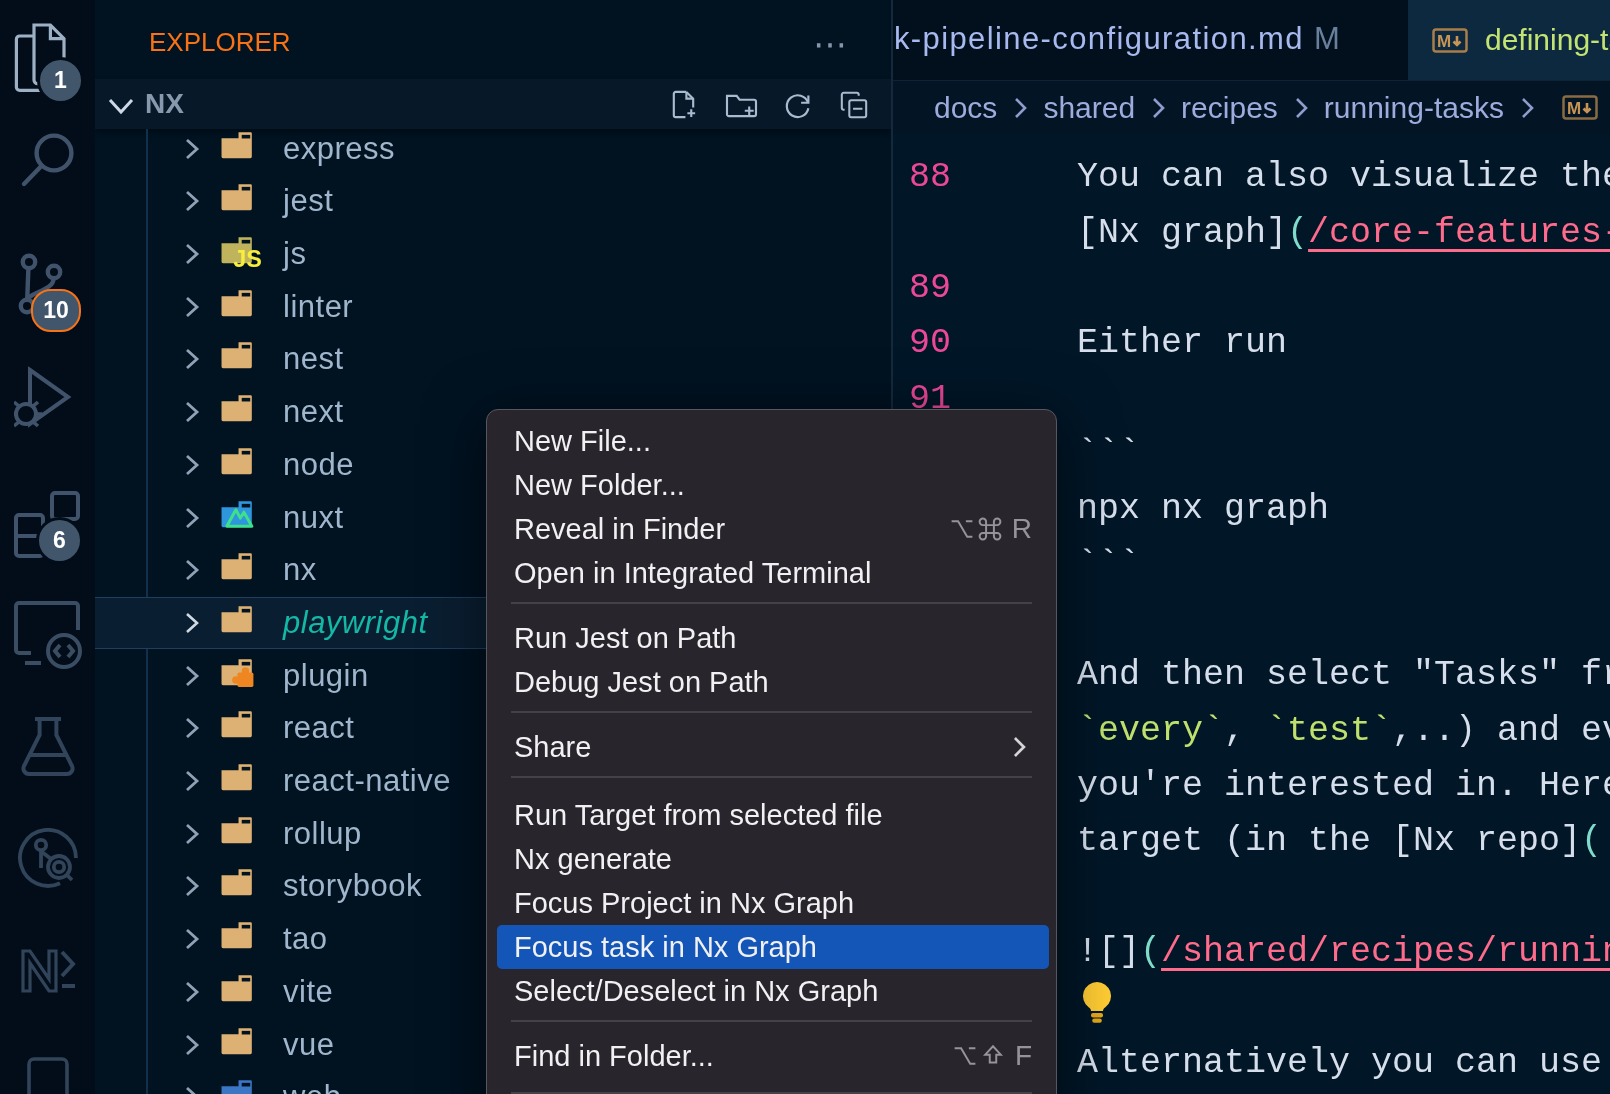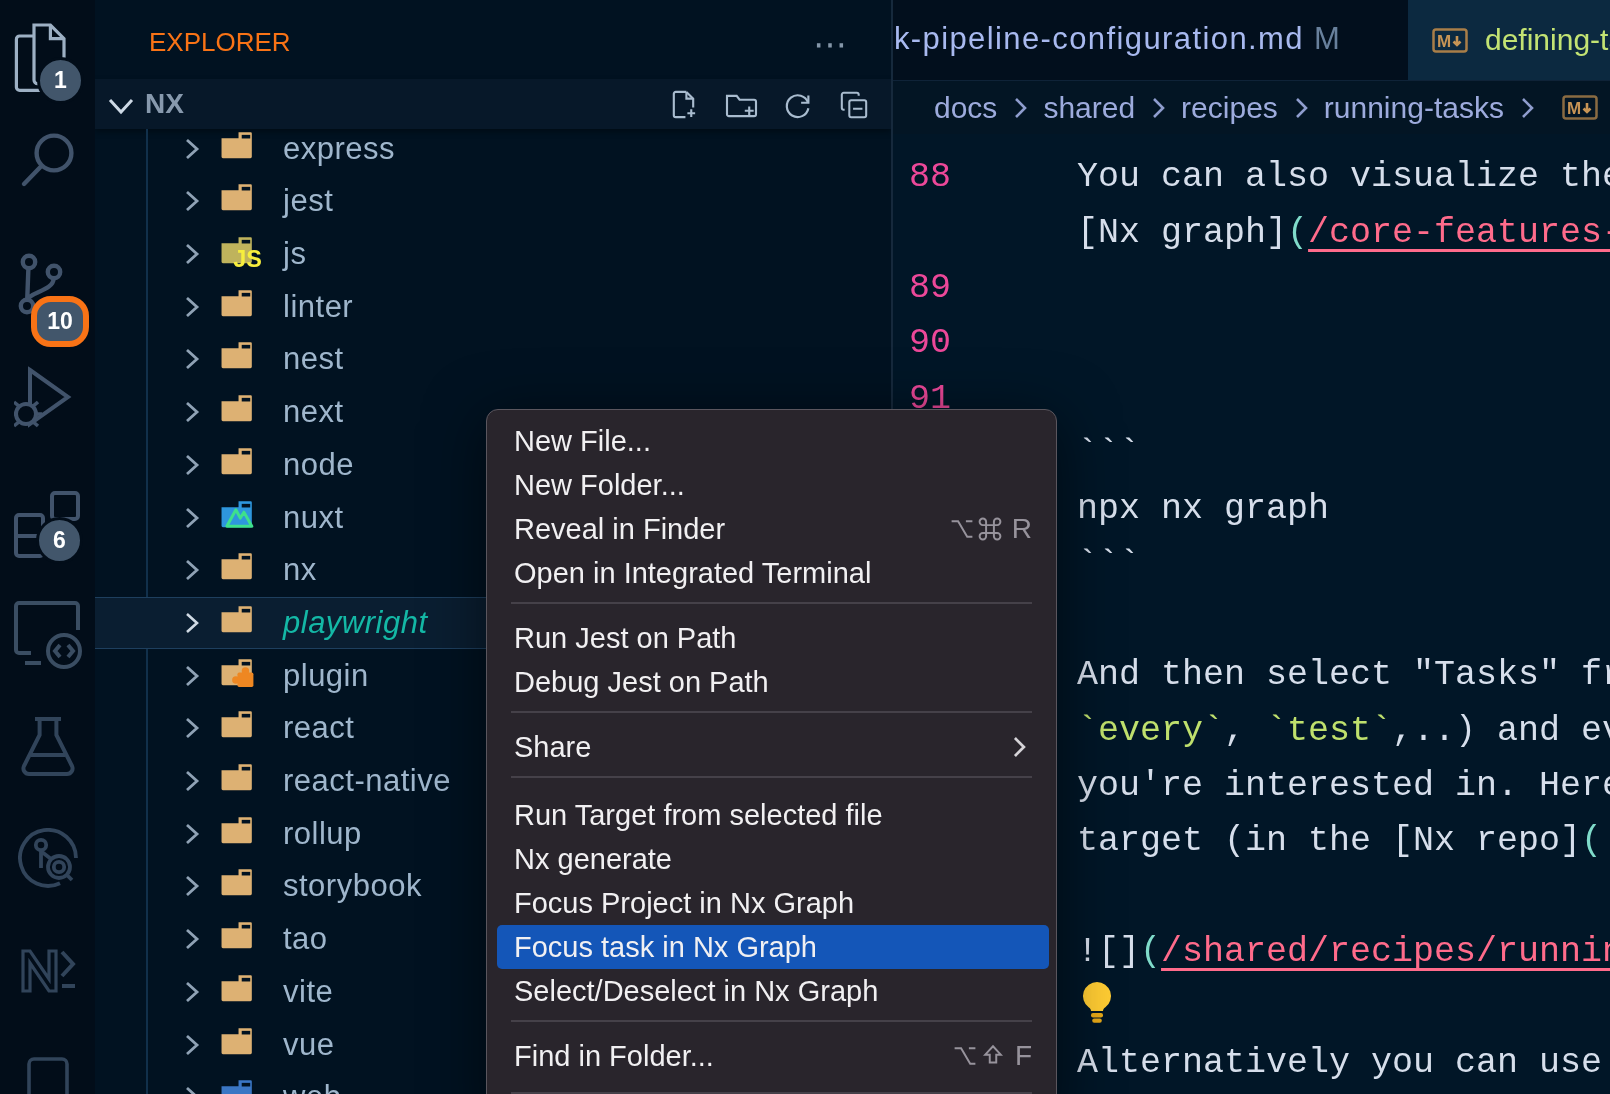--- a/index.html
+++ b/index.html
@@ -305,20 +305,21 @@
         <path d="M25 8v9M21.5 13.5 25 17l3.5-3.5" stroke="#c79455" stroke-width="2.6" fill="none"></path>
       </svg>
   </div>
   <div class="abs" id="code">
     <div class="ln" style="top:16.4px">88</div>
     <div class="ln" style="top:127px">89</div>
     <div class="ln" style="top:182.3px">90</div>
     <div class="ln" style="top:237.6px">91</div>
     <div class="cl" style="top:16.4px">You can also visualize the</div>
     <div class="cl" style="top:71.7px">[Nx graph]<span class="teal">(</span><span class="pink pu">/core-features-and</span></div>
+    <div class="cl" style="top:182.3px">Either run</div>
     <div class="cl" style="top:293px">```</div>
     <div class="cl" style="top:348.3px">npx nx graph</div>
     <div class="cl" style="top:403.6px">```</div>
     <div class="cl" style="top:514.3px">And then select "Tasks" from</div>
     <div class="cl" style="top:569.6px"><span class="grn">`every`</span>, <span class="grn">`test`</span>,..) and every</div>
     <div class="cl" style="top:624.9px">you're interested in. Here</div>
     <div class="cl" style="top:680.2px">target (in the [Nx repo]<span class="teal">(</span></div>
     <div class="cl" style="top:790.9px">![]<span class="teal">(</span><span class="pink pu">/shared/recipes/running</span></div>
     <div class="cl" style="top:846.2px"><svg width="40" height="46" viewBox="0 0 20 23" style="vertical-align:-10px">
           <path d="M10 1a7 7 0 0 1 4.2 12.6c-.8.6-1.2 1.1-1.2 1.9H7c0-.8-.4-1.3-1.2-1.9A7 7 0 0 1 10 1z" fill="#ffcc33"></path>
@@ -381,21 +382,21 @@
     <circle cx="18" cy="11" r="8.7"></circle>
       <path d="M11.7 17.5 3 26.5" stroke-linecap="round"></path>
   </svg>
 
   <svg class="abs" style="left:16px;top:252px" width="62" height="64" viewBox="0 0 31 32" fill="none" stroke="#41536b" stroke-width="2.2">
     <circle cx="6.5" cy="5" r="3.1"></circle>
       <circle cx="19" cy="10" r="3.1"></circle>
       <circle cx="5.5" cy="27" r="3.1"></circle>
     <path d="M6.2 8.2 5.6 24M18.8 13.2c0 6-12 7-13 10.5"></path>
   </svg>
-  <div class="badge" style="left:31px;top:296px;width:46px;height:39px;font-size:23px;border-radius:20px;border:6px solid #f97316;box-sizing:content-box;">10</div>
+  <div class="badge" style="left:31px;top:289px;width:46px;height:39px;font-size:23px;border-radius:20px;border:2px solid #f97316;box-sizing:content-box;">10</div>
 
   <svg class="abs" style="left:14px;top:366px" width="66" height="66" viewBox="0 0 33 33" fill="none" stroke="#41536b" stroke-width="2">
     <path d="M8 2 27 15.5 8 29z"></path>
     <circle cx="6" cy="24" r="5" fill="#020d19"></circle>
     <path d="M2.6 20.2 0 18M1 24h-3M2.6 27.8 0 30M9.4 20.2 12 18M11 24h3M9.4 27.8 12 30" stroke-width="1.8"></path>
   </svg>
 
   <svg class="abs" style="left:13px;top:490px" width="68" height="70" viewBox="0 0 34 35" fill="none" stroke="#41536b" stroke-width="2">
     <rect x="1.5" y="12.5" width="13.5" height="20.5" rx="1.5"></rect>
       <path d="M1.5 23h13.5"></path>

